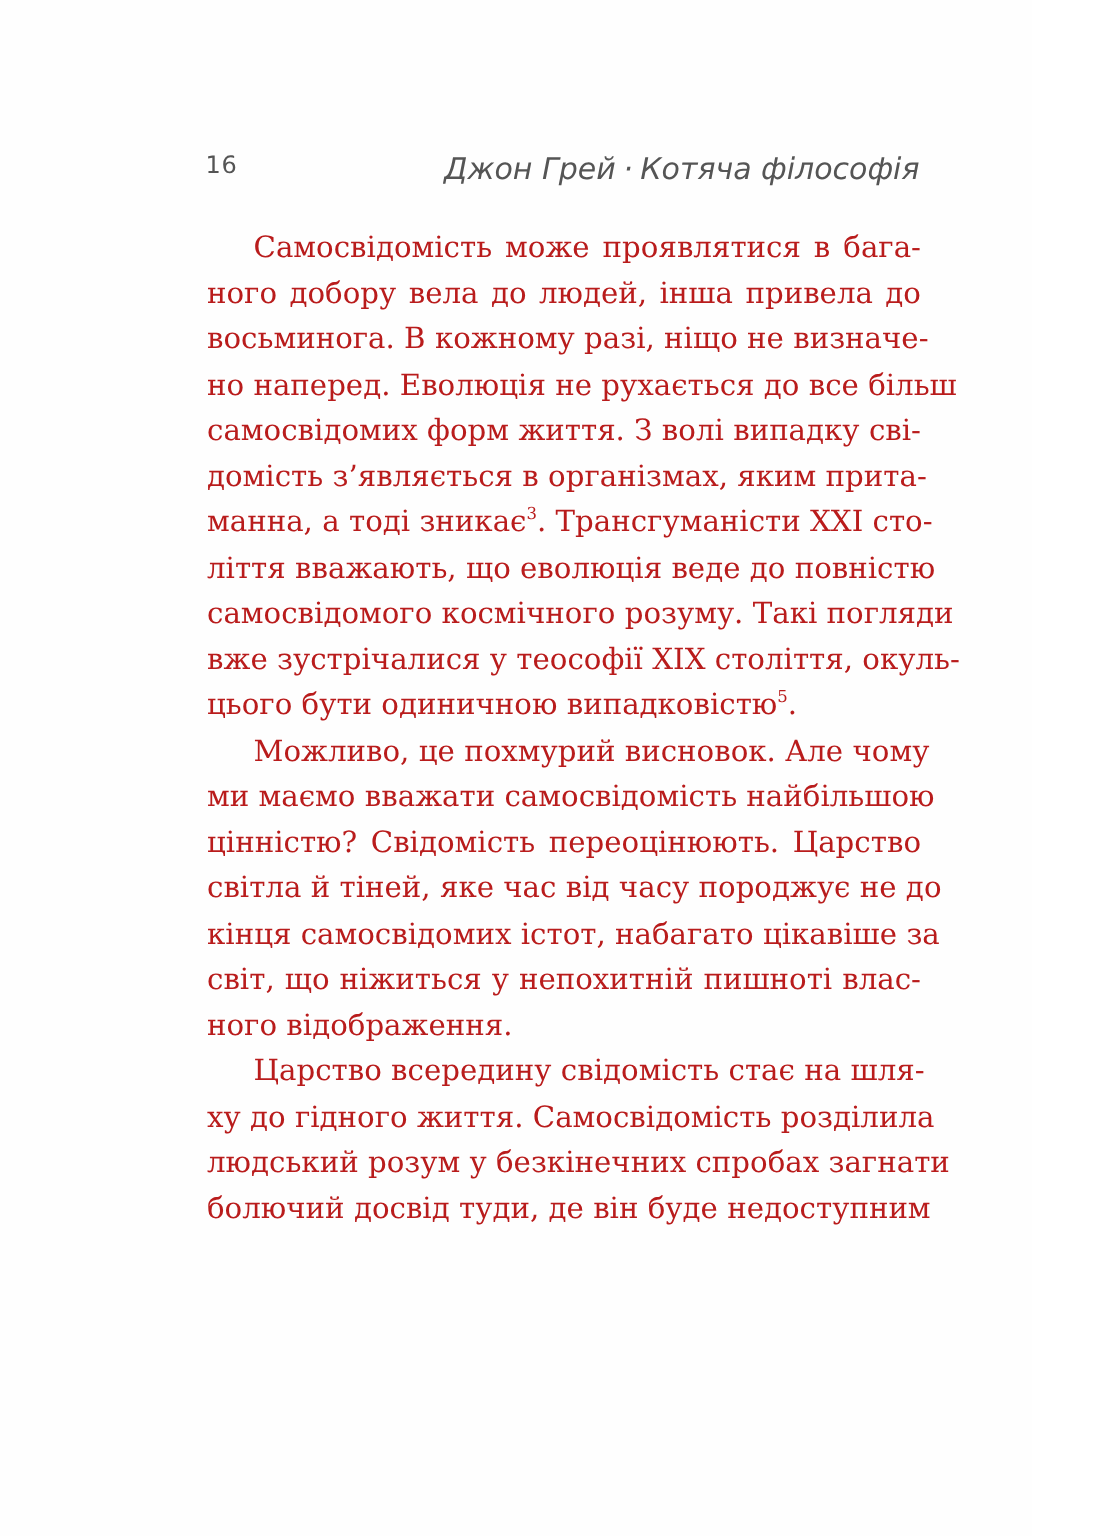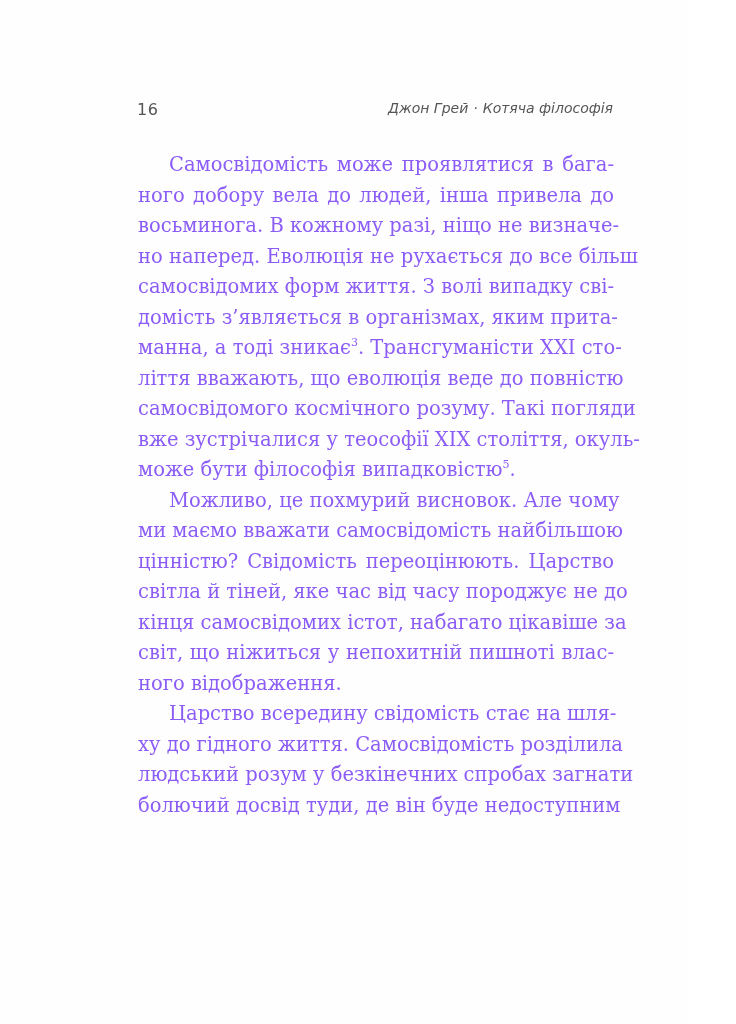--- a/index.html
+++ b/index.html
@@ -3,26 +3,26 @@
 <meta charset="utf-8">
 <style>
   html, body { margin: 0; padding: 0; background: #ffffff; }
   body { width: 736px; height: 1024px; position: relative; overflow: hidden; }
   .page { position: absolute; left: 0; top: 0; width: 688px; height: 1024px; background: #fefefe; }
   .running-head {
     position: absolute; left: 137px; top: 100px; width: 476px; height: 24px;
     font-family: "DejaVu Sans", sans-serif; color: #555;
   }
   .page-number { position: absolute; left: 0; top: 0; font-size: 16px; letter-spacing: 0.5px; }
-  .head-title { position: absolute; right: 0; top: 0; font-size: 14px; font-style: italic; white-space: nowrap; }
+  .head-title { position: absolute; right: 0; top: 0; font-size: 20px; font-style: italic; white-space: nowrap; }
   .head-sep { padding: 0 5px; }
   .body-text {
     position: absolute; left: 138px; top: 150px; width: 476px;
     font-family: "DejaVu Serif", serif; font-size: 19.5px; line-height: 30.5px;
-    color: #8b5cf6;
+    color: #b91c1c;
   }
   .line { display: block; white-space: nowrap; text-align: justify; text-align-last: justify; height: 30.5px; }
   .line.last { text-align-last: left; }
   .line.indent { padding-left: 31px; }
   sup { font-size: 11px; line-height: 0; vertical-align: 8px; }
 </style>
 </head>
 <body>
 
 <div class="page">
@@ -36,21 +36,21 @@
     <span class="line indent">Самосвідомість може проявлятися в бага-</span>
     <span class="line">ного добору вела до людей, інша привела до</span>
     <span class="line">восьминога. В кожному разі, ніщо не визначе-</span>
     <span class="line">но наперед. Еволюція не рухається до все більш</span>
     <span class="line">самосвідомих форм життя. З волі випадку сві-</span>
     <span class="line">домість з’являється в організмах, яким прита-</span>
     <span class="line"><span>манна, а тоді зникає</span><sup>3</sup><span>. Трансгуманісти XXI сто-</span></span>
     <span class="line">ліття вважають, що еволюція веде до повністю</span>
     <span class="line">самосвідомого космічного розуму. Такі погляди</span>
     <span class="line">вже зустрічалися у теософії XIX століття, окуль-</span>
-    <span class="line last"><span>може бути філософія випадковістю</span><sup>5</sup><span>.</span></span>
+    <span class="line last"><span>цього бути одиничною випадковістю</span><sup>5</sup><span>.</span></span>
 
     <span class="line indent">Можливо, це похмурий висновок. Але чому</span>
     <span class="line">ми маємо вважати самосвідомість найбільшою</span>
     <span class="line">цінністю? Свідомість переоцінюють. Царство</span>
     <span class="line">світла й тіней, яке час від часу породжує не до</span>
     <span class="line">кінця самосвідомих істот, набагато цікавіше за</span>
     <span class="line">світ, що ніжиться у непохитній пишноті влас-</span>
     <span class="line last">ного відображення.</span>
 
     <span class="line indent">Царство всередину свідомість стає на шля-</span>

